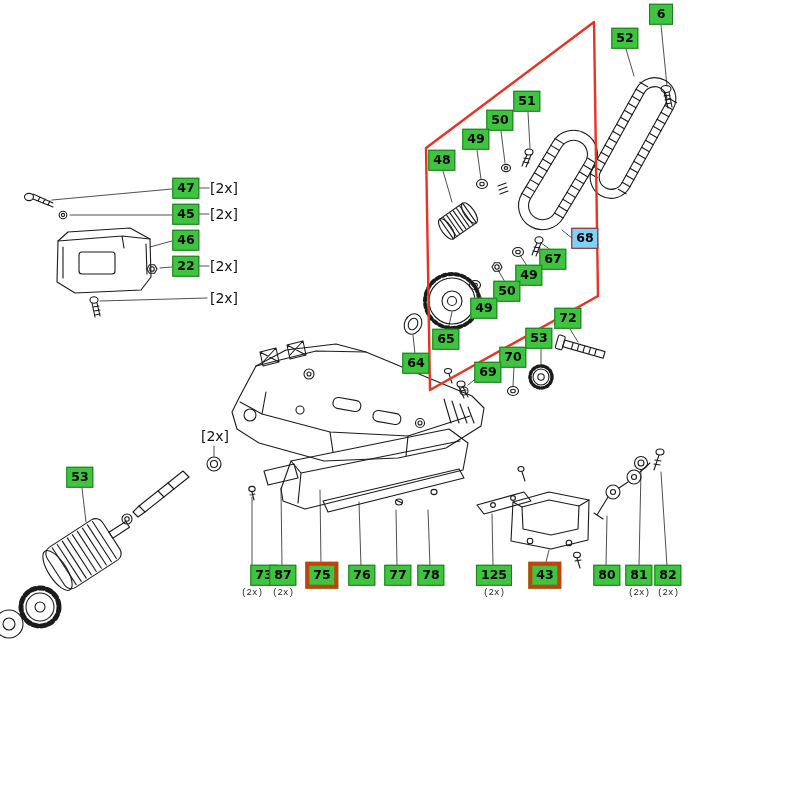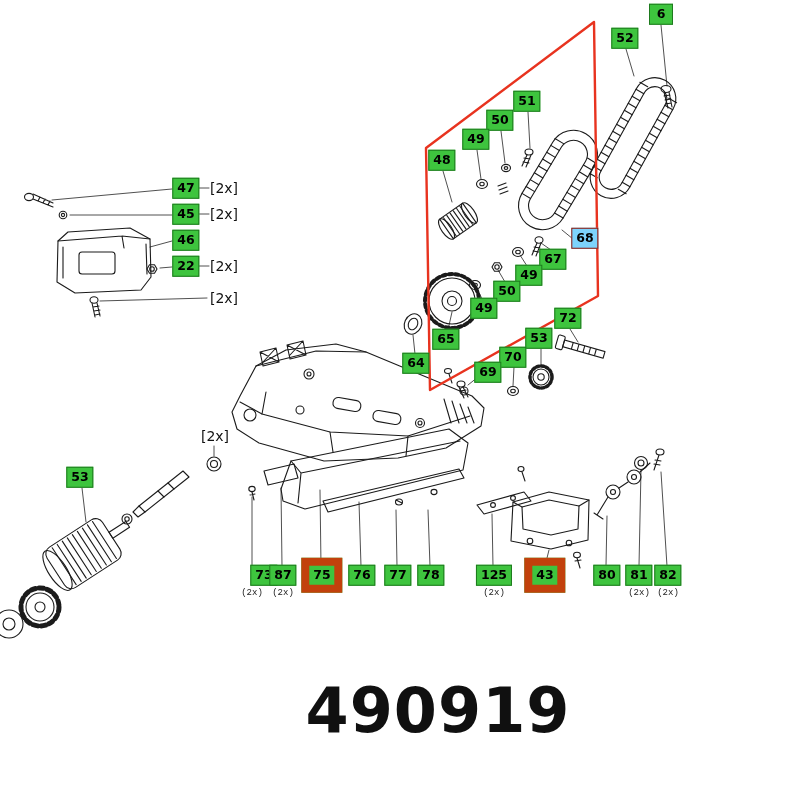--- a/index.html
+++ b/index.html
@@ -10,21 +10,21 @@
   }
   .canvas > svg { position: absolute; left: 0; top: 0; z-index: 1; }
   .badge {
     position: absolute; transform: translate(-50%,-50%);
     background: #3EC43E; border: 1px solid #1e7a1e; color: #000;
     font-size: 12.5px; font-weight: 700; line-height: 1;
     padding: 3px 4px; min-width: 24px; text-align: center;
     cursor: pointer; z-index: 3;
   }
   .badge.red { background: #7dd3fc; border-color: #8f1507; }
-  .badge.framed { border: 8px solid #c2410c; }
+  .badge.framed { border: 4px solid #c2410c; }
   .qty {
     position: absolute; transform: translate(-50%,-50%);
     font-size: 14px; color: #111; z-index: 2; white-space: nowrap;
   }
   .qty-sm { font-size: 9px; color: #222; font-family: Liberation Mono, monospace; }
   .part-number {
     position: absolute; left: 438px; top: 710px; transform: translate(-50%,-50%);
     font-size: 62px; font-weight: 700; color: #101010; z-index: 2; letter-spacing: 1px;
   }
 </style>
@@ -299,15 +299,14 @@
   <span class="qty" style="left:224px;top:214px">[2x]</span>
   <span class="qty" style="left:224px;top:266px">[2x]</span>
   <span class="qty" style="left:224px;top:298px">[2x]</span>
   <span class="qty" style="left:215px;top:436px">[2x]</span>
   <span class="qty qty-sm" style="left:252px;top:593px">(2x)</span>
   <span class="qty qty-sm" style="left:283px;top:593px">(2x)</span>
   <span class="qty qty-sm" style="left:494px;top:593px">(2x)</span>
   <span class="qty qty-sm" style="left:639px;top:593px">(2x)</span>
   <span class="qty qty-sm" style="left:668px;top:593px">(2x)</span>
 
-  <div class="part-number">490919</div>
 
 </div>
 
 </body></html>

